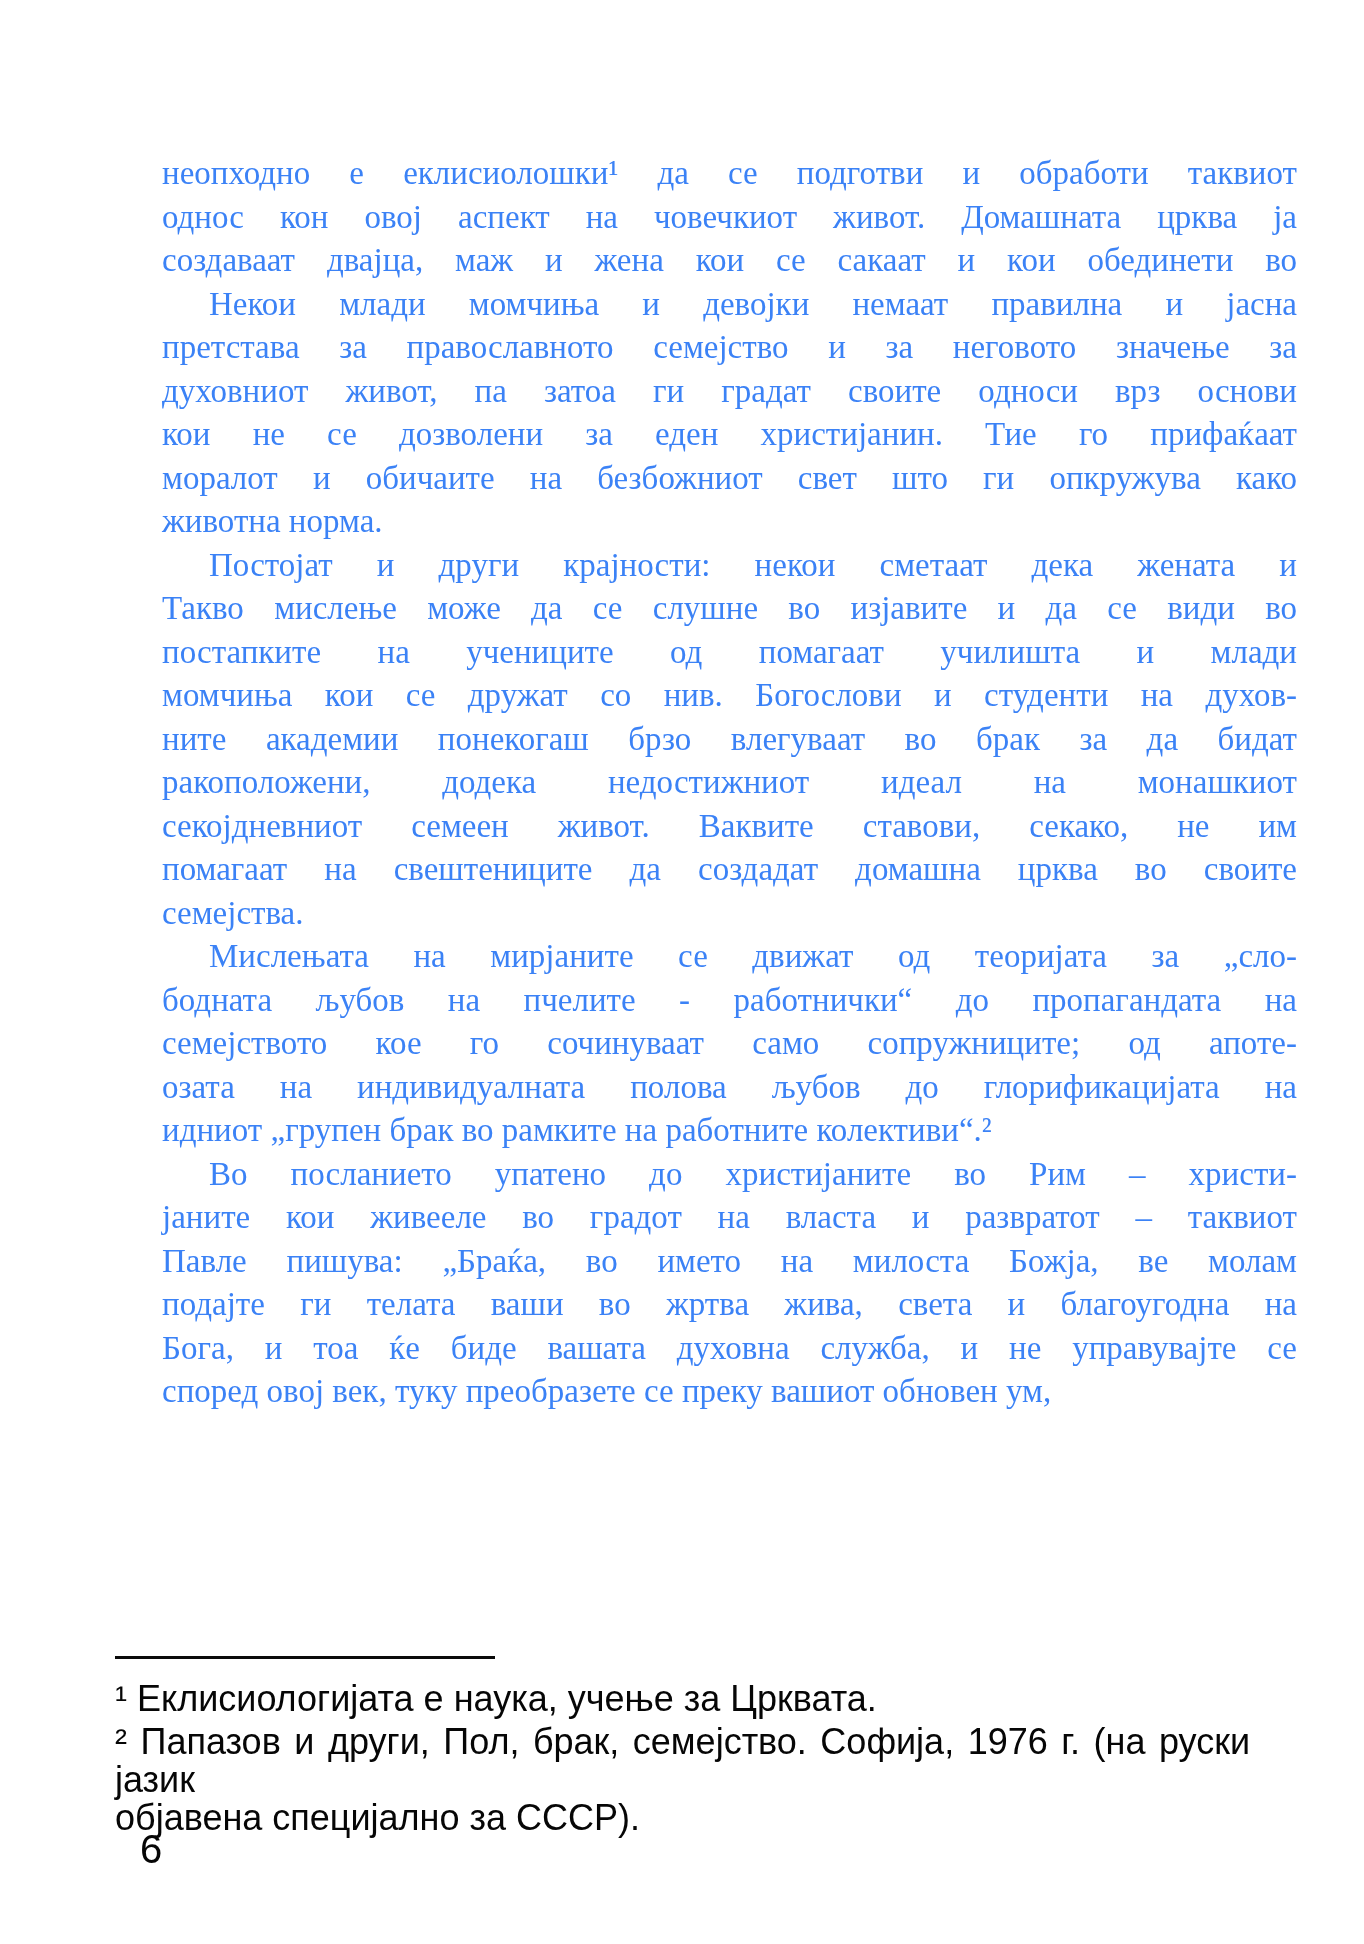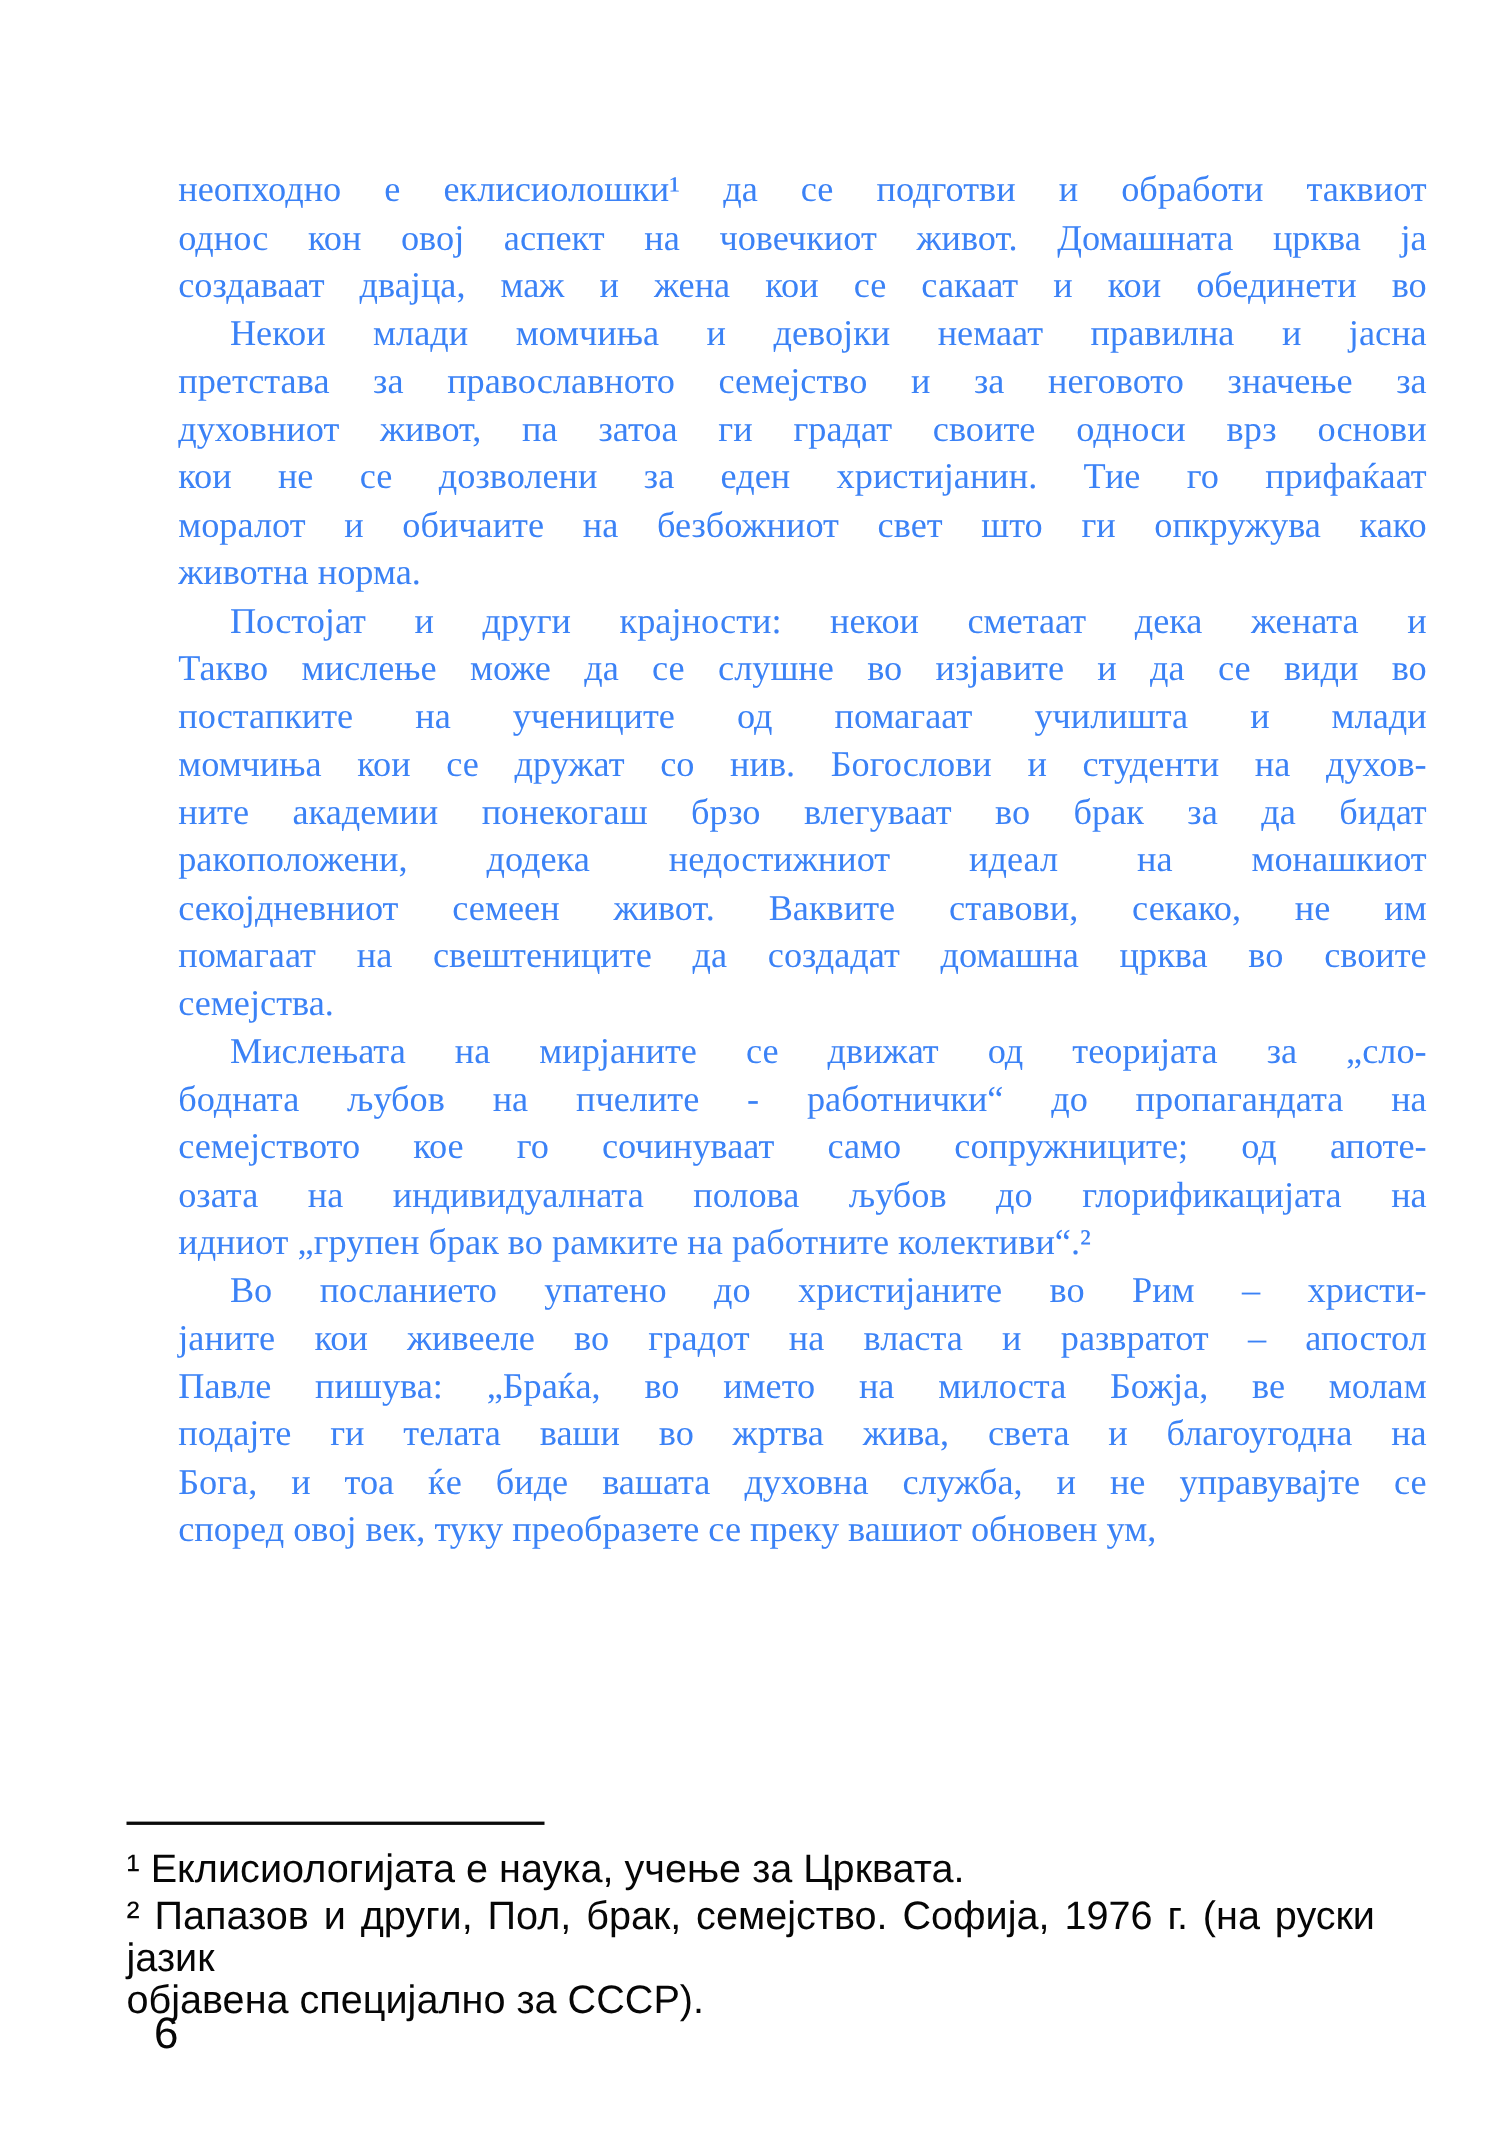--- a/index.html
+++ b/index.html
@@ -84,21 +84,21 @@
       <div class="line">ракоположени, додека недостижниот идеал на монашкиот</div>
       <div class="line">секојдневниот семеен живот. Ваквите ставови, секако, не им</div>
       <div class="line">помагаат на свештениците да создадат домашна црква во своите</div>
       <div class="line last">семејства.</div>
       <div class="line first">Мислењата на мирјаните се движат од теоријата за „сло-</div>
       <div class="line">бодната љубов на пчелите - работнички“ до пропагандата на</div>
       <div class="line">семејството кое го сочинуваат само сопружниците; од апоте-</div>
       <div class="line">озата на индивидуалната полова љубов до глорификацијата на</div>
       <div class="line last">идниот „групен брак во рамките на работните колективи“.²</div>
       <div class="line first">Во посланието упатено до христијаните во Рим – христи-</div>
-      <div class="line">јаните кои живееле во градот на власта и развратот – апостол</div>
+      <div class="line">јаните кои живееле во градот на власта и развратот – таквиот</div>
       <div class="line">Павле пишува: „Браќа, во името на милоста Божја, ве молам</div>
       <div class="line">подајте ги телата ваши во жртва жива, света и благоугодна на</div>
       <div class="line">Бога, и тоа ќе биде вашата духовна служба, и не управувајте се</div>
       <div class="line last">според овој век, туку преобразете се преку вашиот обновен ум,</div>
     </main>
 
   <div class="footnote-sep"></div>
 
   <section class="footnotes" id="footnotes">
       <div class="line last">¹ Еклисиологијата е наука, учење за Црквата.</div>

